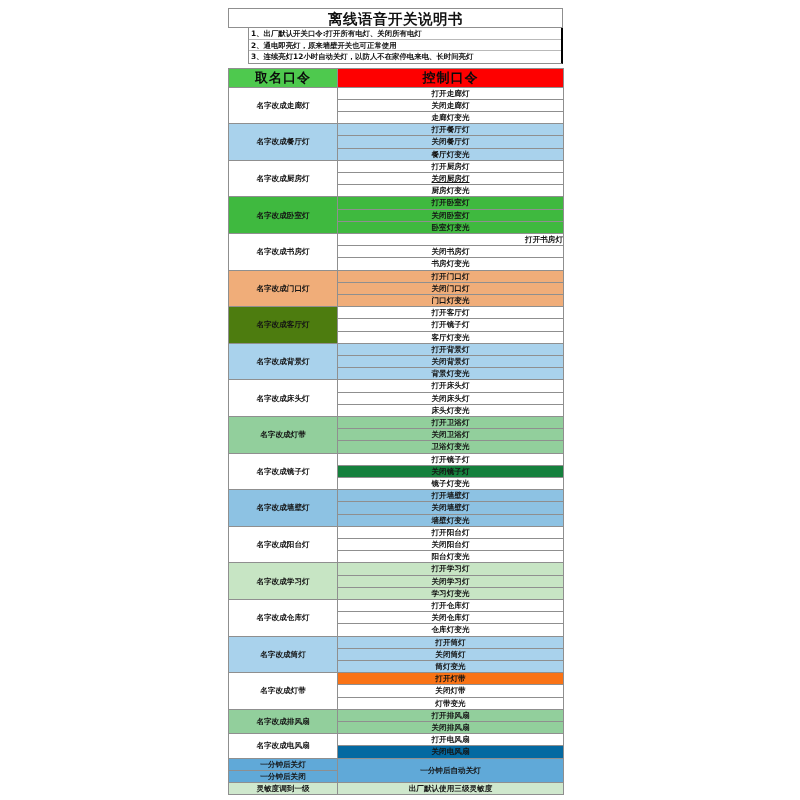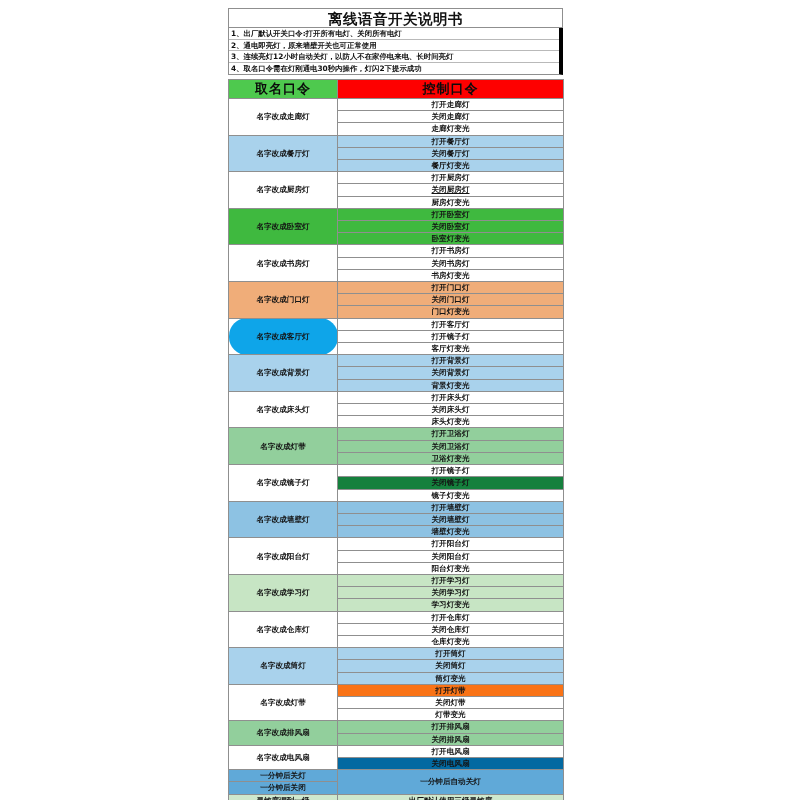--- a/index.html
+++ b/index.html
@@ -29,23 +29,24 @@
     font-size: 14.5px;
     font-weight: bold;
     color: #121212;
     letter-spacing: 0.5px;
     border: 1px solid #8f8f8f;
     box-sizing: border-box;
   }
   
   .notes {
     border-left: 1px solid #8f8f8f;
-    border-right: 4px solid #000000;
+    border-right: 2px solid #000000;
     border-bottom: 1px solid #8f8f8f;
     box-sizing: border-box;
+    margin-left: 20px;
   }
   .note-row {
     height: 11.5px;
     line-height: 11.5px;
     font-size: 7.4px;
     color: #111;
     padding-left: 2px;
     border-bottom: 1px solid #b9b9b9;
     box-sizing: border-box;
     white-space: nowrap;
@@ -95,21 +96,20 @@
 <body>
 
 <div id="sheet">
 
   <div class="title-bar">离线语音开关说明书</div>
 
   <div class="notes">
     <div class="note-row">1、出厂默认开关口令:打开所有电灯、关闭所有电灯</div>
     <div class="note-row">2、通电即亮灯，原来墙壁开关也可正常使用</div>
     <div class="note-row">3、连续亮灯12小时自动关灯，以防人不在家停电来电、长时间亮灯</div>
-    <div class="note-row">4、取名口令需在灯刚通电30秒内操作，灯闪2下提示成功</div>
   </div>
 
   <div class="gap"></div>
 
   <table class="cmd">
     <colgroup>
         <col class="c1">
         <col class="c2">
       </colgroup>
     <thead>
@@ -154,40 +154,40 @@
           <td style="background: rgb(63, 185, 63);">打开卧室灯</td>
         </tr>
         <tr>
           <td style="background: rgb(63, 185, 63);">关闭卧室灯</td>
         </tr>
         <tr>
           <td style="background: rgb(63, 185, 63);">卧室灯变光</td>
         </tr>
         <tr>
           <td class="namecell" rowspan="3" style="background: rgb(255, 255, 255);">名字改成书房灯</td>
-          <td style="background: rgb(255, 255, 255);">打开书房灯</td>
+          <td style="background: rgb(255, 255, 255); text-align: right;">打开书房灯</td>
         </tr>
         <tr>
           <td style="background: rgb(255, 255, 255);">关闭书房灯</td>
         </tr>
         <tr>
           <td style="background: rgb(255, 255, 255);">书房灯变光</td>
         </tr>
         <tr>
           <td class="namecell" rowspan="3" style="background: rgb(240, 173, 121);">名字改成门口灯</td>
           <td style="background: rgb(240, 173, 121);">打开门口灯</td>
         </tr>
         <tr>
           <td style="background: rgb(240, 173, 121);">关闭门口灯</td>
         </tr>
         <tr>
           <td style="background: rgb(240, 173, 121);">门口灯变光</td>
         </tr>
         <tr>
-          <td class="namecell" rowspan="3" style="background: #0ea5e9; border-radius: 18px;">名字改成客厅灯</td>
+          <td class="namecell" rowspan="3" style="background: #4d7c0f;">名字改成客厅灯</td>
           <td style="background: rgb(255, 255, 255);">打开客厅灯</td>
         </tr>
         <tr>
           <td style="background: rgb(255, 255, 255);">打开镜子灯</td>
         </tr>
         <tr>
           <td style="background: rgb(255, 255, 255);">客厅灯变光</td>
         </tr>
         <tr>
           <td class="namecell" rowspan="3" style="background: rgb(169, 210, 236);">名字改成背景灯</td>

